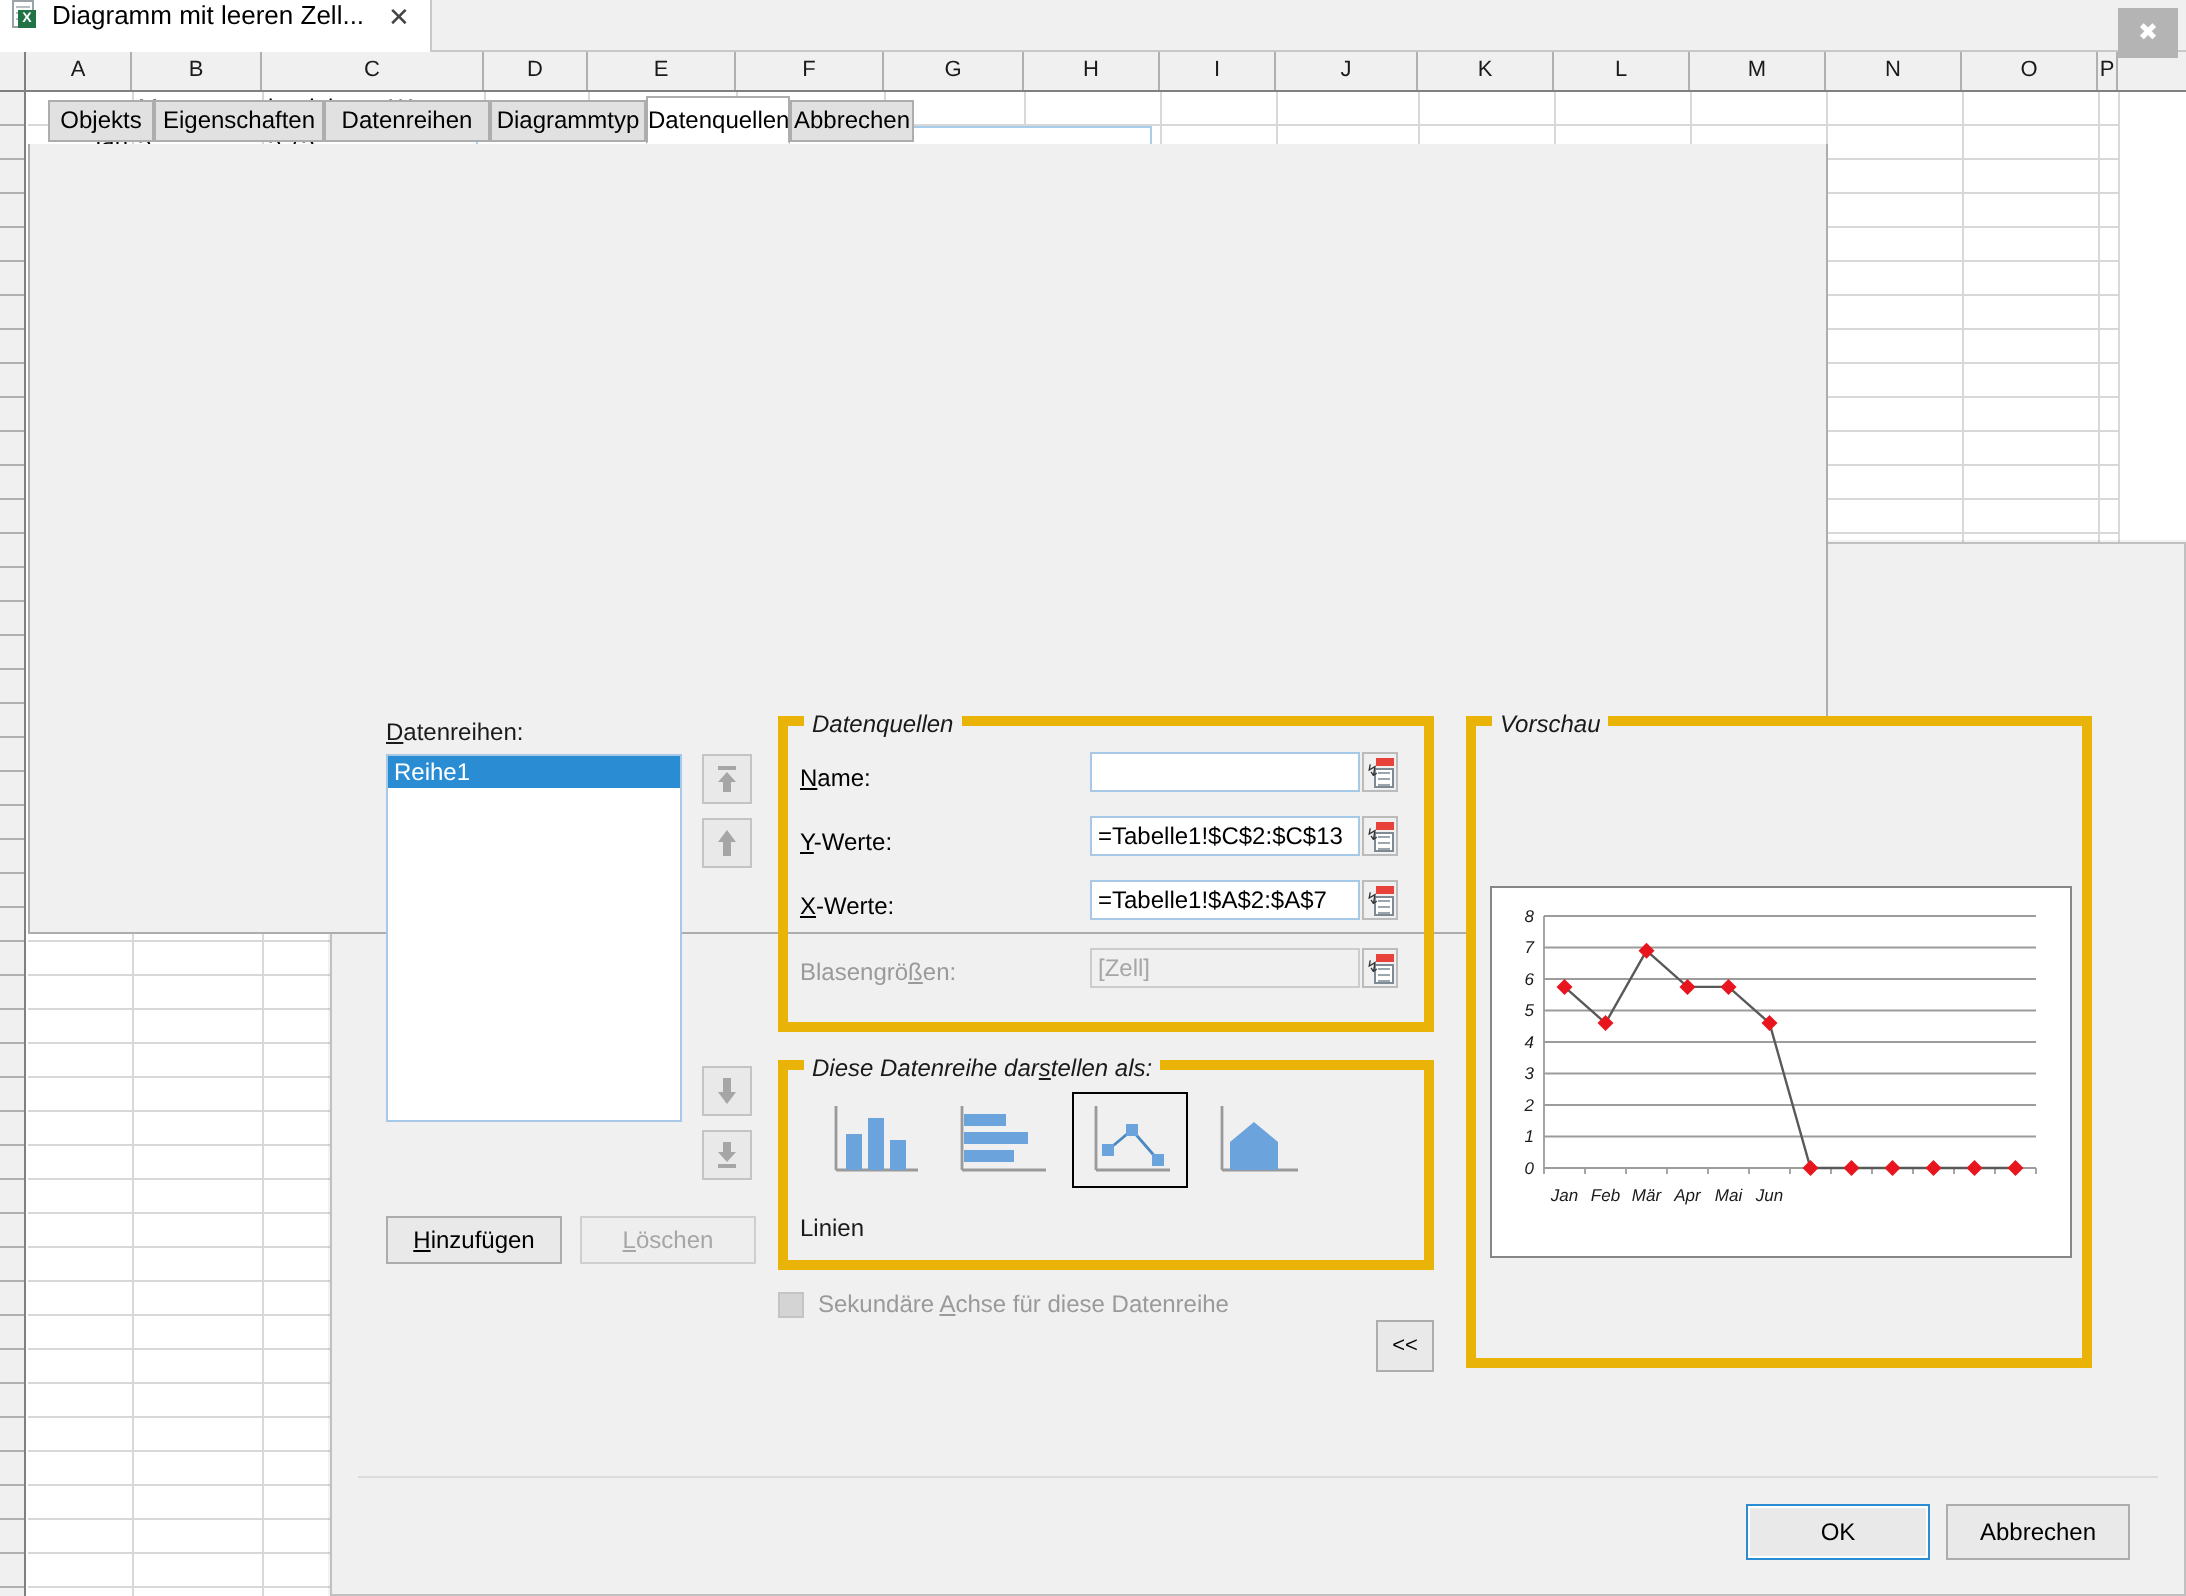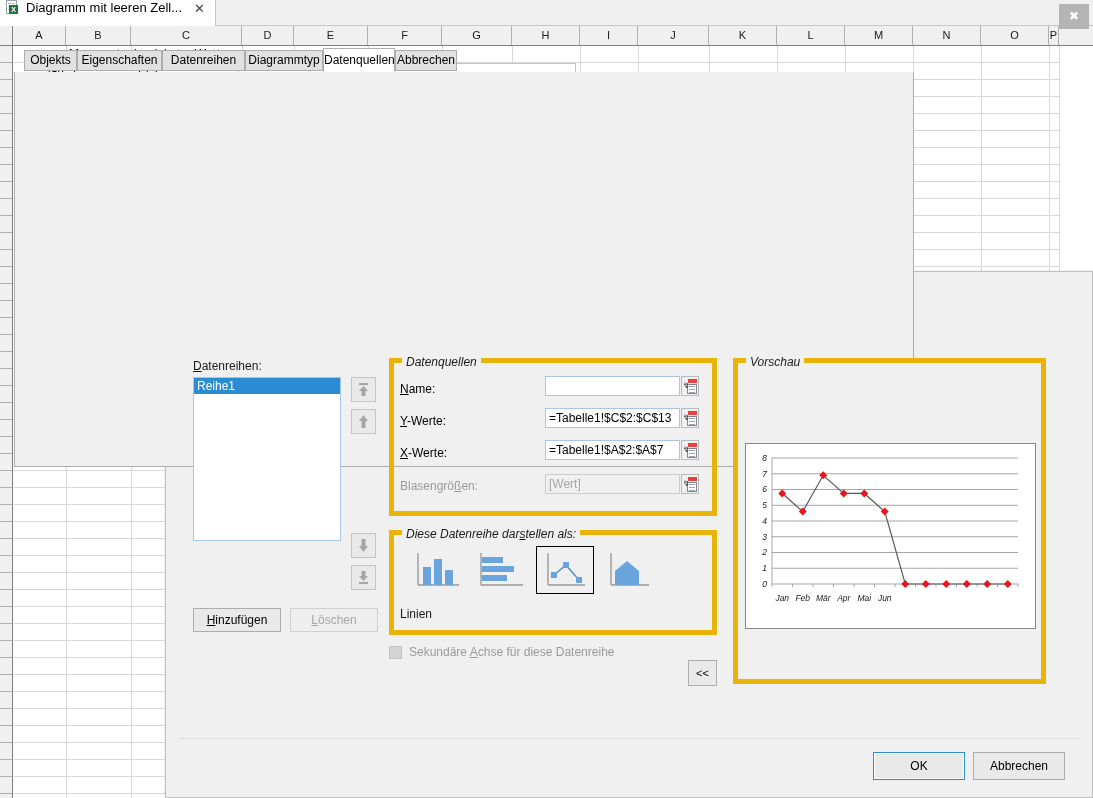--- a/index.html
+++ b/index.html
@@ -126,21 +126,21 @@
     background:#f0f0f0; border:1px solid #adadad; border-top:none;
   }
 
   .lbl{ font-size:12px; color:#1a1a1a; }
   .lbl u{ text-decoration:underline; }
   .lbl.dis{ color:#9a9a9a; }
 
   
   #serieslbl{ position:absolute; left:193px; top:359px; }
   #serieslist{
-    position:absolute; left:193px; top:377px; width:148px; height:164px;
+    position:absolute; left:193px; top:377px; width:148px; height:184px;
     background:#fff; border:1px solid #a8c8e8;
   }
   .sitem{
     height:16px; line-height:16px; padding:0 3px; font-size:12px;
     background:#2a8dd4; color:#fff; cursor:pointer;
   }
   .arrbtn{
     position:absolute; width:25px; height:25px; background:#e9e9e9;
     border:1px solid #c4c4c4; cursor:pointer;
   }
@@ -1254,21 +1254,21 @@
 
 <div class="flab" style="left:400px; top:446px;"><u>X</u>-Werte:</div>
 <div class="fin" style="left:545px; top:440px; width:135px;">=Tabelle1!$A$2:$A$7</div>
 <div class="pickbtn" style="left:681px; top:440px;">
   <span class="red"></span>
     <span class="sheet"></span>
     <span class="arr">↯</span>
 </div>
 
 <div class="flab lbl dis" style="left:400px; top:479px;">Blasengrö<u>ß</u>en:</div>
-<div class="fin dis" style="left:545px; top:474px; width:135px;">[Wert]</div>
+<div class="fin dis" style="left:545px; top:474px; width:135px;">[Zell]</div>
 <div class="pickbtn" style="left:681px; top:474px;">
   <span class="red"></span>
     <span class="sheet"></span>
     <span class="arr">↯</span>
 </div>
 
 <div class="fs" id="fsRepr">
   <span class="cap">Diese Datenreihe dar<u>s</u>tellen als:</span>
 </div>
 

